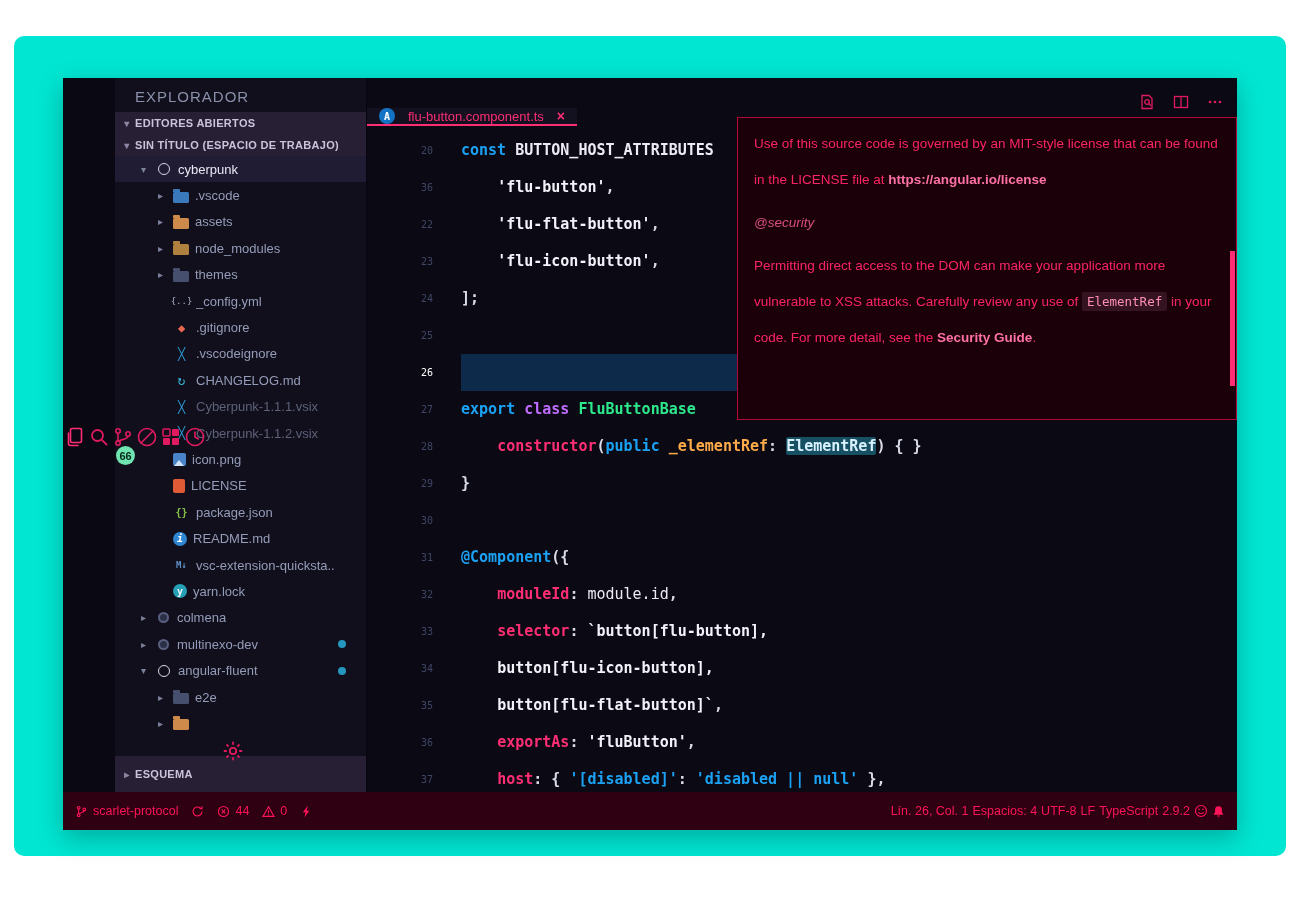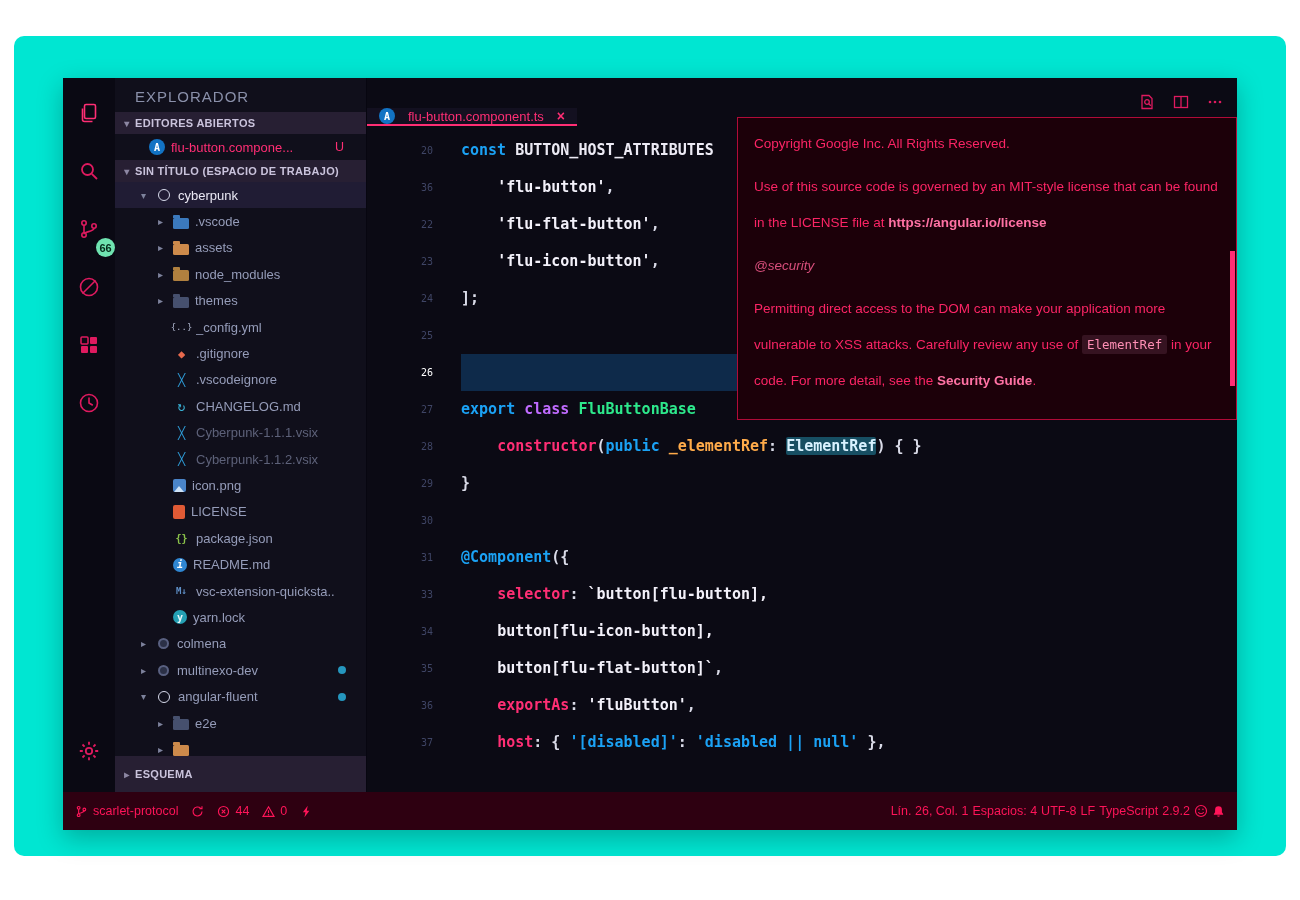--- a/index.html
+++ b/index.html
@@ -14,21 +14,21 @@
   }
   .window {
     position: absolute; left: 49px; top: 42px; width: 1174px; height: 752px;
     background: #0b0a14; display: flex; flex-direction: column; overflow: hidden;
     box-shadow: 0 8px 24px rgba(0,0,0,0.25);
   }
   .main { flex: 1; display: flex; min-height: 0; }
 
   
   .activitybar {
-    width: 52px; background: #0a0913; display: flex; flex-direction: column;
+    width: 52px; background: #0a0913; display: flex; flex-direction: row;
     align-items: center; padding-top: 8px; flex: none;
   }
   .ab-item {
     width: 52px; height: 58px; display: flex; align-items: center; justify-content: center;
     color: #df1a5f; position: relative; cursor: pointer;
   }
   .ab-item.active { color: #ff2e74; }
   .ab-badge {
     position: absolute; right: 0px; bottom: 3px; min-width: 19px; height: 19px;
     border-radius: 10px; background: #6fe3b0; color: #052919; font-size: 11px;
@@ -213,25 +213,20 @@
                 </svg></span>
           </div>
         </div>
       </nav>
 
       <aside class="sidebar">
         <div class="sb-title">EXPLORADOR</div>
         <div class="sec-header">
           <span class="sec-arrow down"></span>
           <span>EDITORES ABIERTOS</span>
-        </div>
-        <div class="oe-item">
-          <span class="fi fi-angular"></span>
-          <span class="oe-label">flu-button.compone...</span>
-          <span class="oe-badge">U</span>
         </div>
         <div class="sec-header">
           <span class="sec-arrow down"></span>
           <span>SIN TÍTULO (ESPACIO DE TRABAJO)</span>
         </div>
         <div class="tree">
             <div class="tree-row selected" style="padding-left: 26px;">
               <span class="tree-arrow">▾</span>
               <span class="fi fi-circle-outline"></span>
               <span class="tree-label">cyberpunk</span>
@@ -429,20 +424,24 @@
             </div>
             <div class="code-line">
               <span class="ln">30</span>
               <span class="src"></span>
             </div>
             <div class="code-line">
               <span class="ln">31</span>
               <span class="src"><span class="tk-deco">@Component</span><span class="tk-punct">({</span></span>
             </div>
             <div class="code-line">
+              <span class="ln">32</span>
+              <span class="src"><span class="tk-punct">    </span><span class="tk-prop">moduleId</span><span class="tk-punct">: </span><span class="tk-ident2">module.id</span><span class="tk-punct">,</span></span>
+            </div>
+            <div class="code-line">
               <span class="ln">33</span>
               <span class="src"><span class="tk-punct">    </span><span class="tk-prop">selector</span><span class="tk-punct">: </span><span class="tk-str">`button[flu-button],</span></span>
             </div>
             <div class="code-line">
               <span class="ln">34</span>
               <span class="src"><span class="tk-punct">    </span><span class="tk-str">button[flu-icon-button],</span></span>
             </div>
             <div class="code-line">
               <span class="ln">35</span>
               <span class="src"><span class="tk-punct">    </span><span class="tk-str">button[flu-flat-button]`</span><span class="tk-punct">,</span></span>
@@ -451,21 +450,20 @@
               <span class="ln">36</span>
               <span class="src"><span class="tk-punct">    </span><span class="tk-prop">exportAs</span><span class="tk-punct">: </span><span class="tk-str">'fluButton'</span><span class="tk-punct">,</span></span>
             </div>
             <div class="code-line">
               <span class="ln">37</span>
               <span class="src"><span class="tk-punct">    </span><span class="tk-prop">host</span><span class="tk-punct">: { </span><span class="tk-str3">'[disabled]'</span><span class="tk-punct">: </span><span class="tk-str3">'disabled || null'</span><span class="tk-punct"> },</span></span>
             </div>
           </div>
         <div class="tooltip">
           <div class="tt-body">
-              <p><span class="tt-t">Copyright Google Inc. All Rights Reserved.</span></p>
               <p><span class="tt-t">Use of this source code is governed by an MIT-style license that can be found in the LICENSE file at </span><span class="tt-link">https://angular.io/license</span></p>
               <p><span class="tt-italic">@security</span></p>
               <p><span class="tt-t">Permitting direct access to the DOM can make your application more vulnerable to XSS attacks. Carefully review any use of </span><span class="tt-code">ElementRef</span><span class="tt-t"> in your code. For more detail, see the </span><span class="tt-link">Security Guide</span><span class="tt-t">.</span></p>
             </div>
           <div class="tt-scrollbar"></div>
         </div>
       </section>
 
     </div>
 

